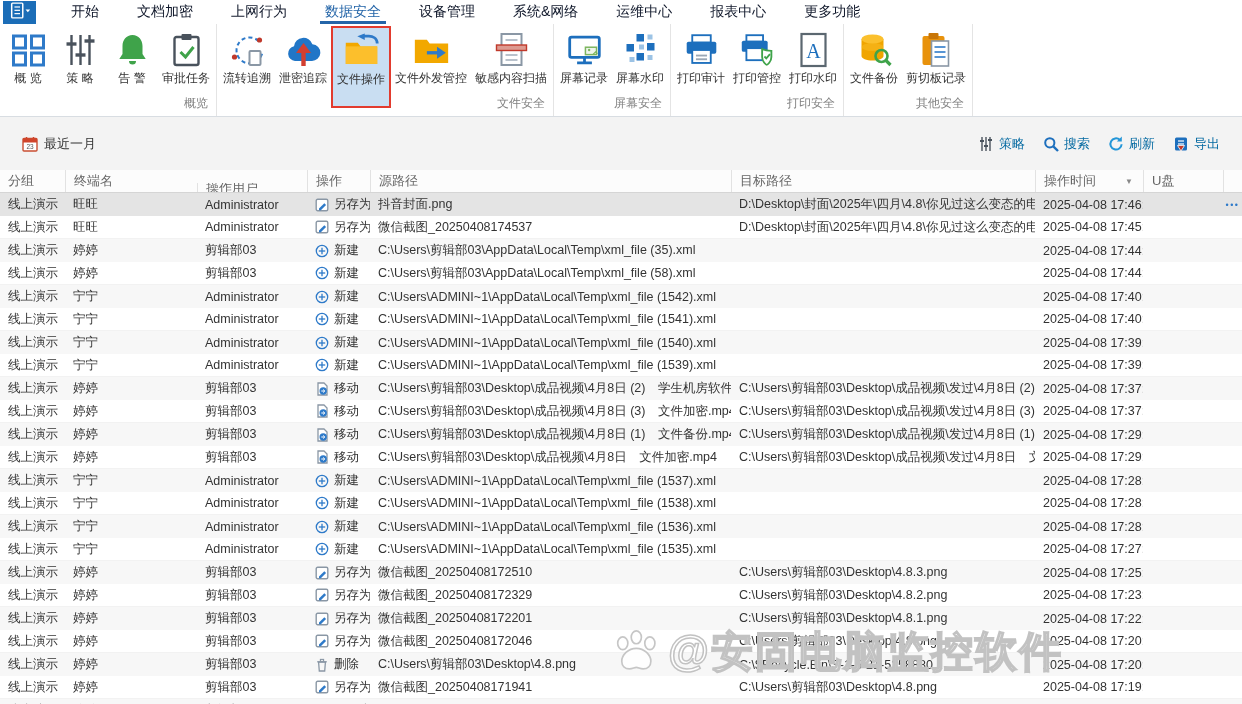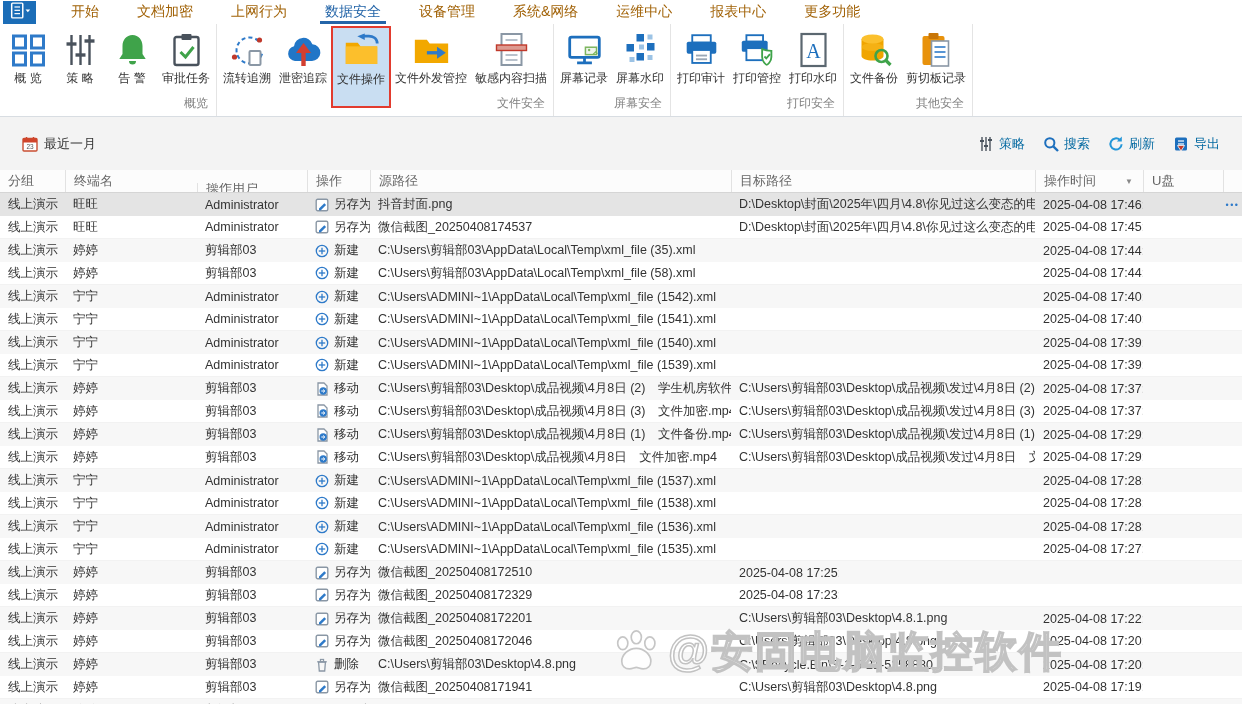--- a/index.html
+++ b/index.html
@@ -4,21 +4,21 @@
 <style>
   * { margin:0; padding:0; box-sizing:border-box; }
   html,body { background:#e9e9e9; }
   body { font-family:"Liberation Sans","DejaVu Sans",sans-serif; }
   .app { position:relative; width:1242px; height:704px; background:#fff; overflow:hidden; }
 
   
   .menubar { display:flex; align-items:stretch; height:24px; background:#fff; }
   .logo-btn { width:33px; margin:1px 0 0 3px; background:#1b6db7; display:flex; align-items:center; justify-content:center; cursor:pointer; }
   .menu-items { display:flex; margin-left:16px; }
-  .mitem { padding:0 19px; line-height:23px; font-size:14px; color:#a16207; cursor:pointer; position:relative; white-space:nowrap; }
+  .mitem { padding:0 19px; line-height:23px; font-size:14px; color:#0f172a; cursor:pointer; position:relative; white-space:nowrap; }
   .mitem.active { color:#2465a8; }
   .mitem.active::after { content:""; position:absolute; left:14px; right:14px; bottom:0; height:3px; background:#2465a8; }
 
   
   .ribbon { display:flex; height:93px; background:#fff; border-bottom:1px solid #d8dde2; }
   .rgroup { display:flex; flex-direction:column; border-right:1px solid #e4e4e4; padding:0 2px; }
   .rbuttons { display:flex; align-items:flex-start; height:70px; padding-top:3px; }
   .rbtn { position:relative; display:flex; flex-direction:column; align-items:center; min-width:52px; padding:3px 4px 2px; font-size:12px; color:#333; cursor:pointer; white-space:nowrap; z-index:1; }
   .rbtn .icon { height:40px; display:flex; align-items:center; justify-content:center; }
   .rbtn .icon svg { width:37px; height:36px; }
@@ -731,38 +731,40 @@
           <div class="td op" style="width: 63px;">
             <span class="opicon">
               <svg viewBox="0 0 14 14">
                 <rect x="1.2" y="1.2" width="11.6" height="11.6" rx="1.5" fill="#fff" stroke="#8a97a5" stroke-width="1.4"></rect>
                 <path d="M4 10.5l5.3-5.3 1.8 1.8-5.3 5.3H4z" fill="#2e7ac9"></path>
               </svg>
             </span>
             <span>另存为</span>
           </div>
           <div class="td" style="width: 361px;">微信截图_20250408172510</div>
+          <div class="td" style="width: 304px;">C:\Users\剪辑部03\Desktop\4.8.3.png</div>
           <div class="td" style="width: 108px;">2025-04-08 17:25:13</div>
           <div class="td" style="width: 80px;"></div>
           <div class="td more" style="width: 19px;"></div>
         </div>
         <div class="tr">
           <div class="td" style="width: 65px;">线上演示</div>
           <div class="td" style="width: 132px;">婷婷</div>
           <div class="td" style="width: 110px;">剪辑部03</div>
           <div class="td op" style="width: 63px;">
             <span class="opicon">
               <svg viewBox="0 0 14 14">
                 <rect x="1.2" y="1.2" width="11.6" height="11.6" rx="1.5" fill="#fff" stroke="#8a97a5" stroke-width="1.4"></rect>
                 <path d="M4 10.5l5.3-5.3 1.8 1.8-5.3 5.3H4z" fill="#2e7ac9"></path>
               </svg>
             </span>
             <span>另存为</span>
           </div>
           <div class="td" style="width: 361px;">微信截图_20250408172329</div>
+          <div class="td" style="width: 304px;">C:\Users\剪辑部03\Desktop\4.8.2.png</div>
           <div class="td" style="width: 108px;">2025-04-08 17:23:32</div>
           <div class="td" style="width: 80px;"></div>
           <div class="td more" style="width: 19px;"></div>
         </div>
         <div class="tr">
           <div class="td" style="width: 65px;">线上演示</div>
           <div class="td" style="width: 132px;">婷婷</div>
           <div class="td" style="width: 110px;">剪辑部03</div>
           <div class="td op" style="width: 63px;">
             <span class="opicon">

